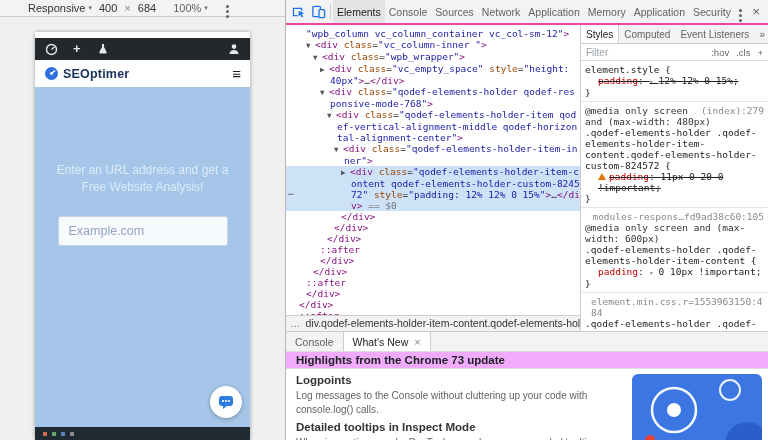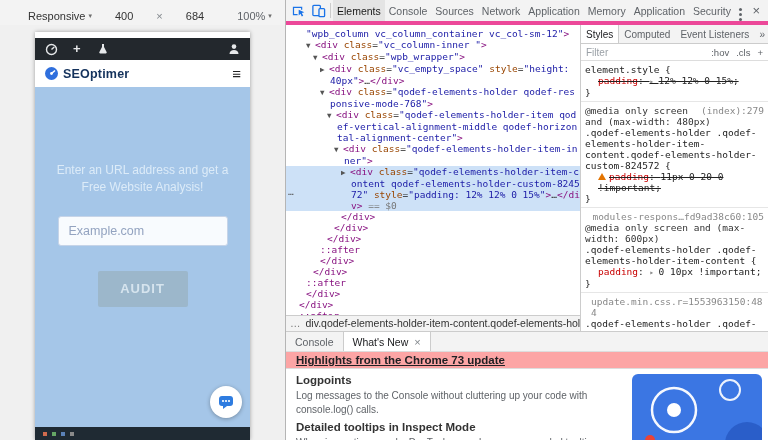--- a/index.html
+++ b/index.html
@@ -2,22 +2,22 @@
 <html><head>
 <meta charset="utf-8">
 <style>
   * { box-sizing: border-box; margin: 0; padding: 0; }
   html,body { width:768px; height:440px; overflow:hidden; background:#fff;
     font-family:"Liberation Sans", sans-serif; }
   .stage { position:relative; width:768px; height:440px; background:#fff; overflow:hidden; }
 
   
   .device-pane { position:absolute; left:0; top:0; width:285px; height:440px; background:#f0f0f0; }
-  .device-toolbar { height:32px; background:#f3f3f3; border-bottom:1px solid #ccc;
-    display:flex; align-items:center; font-size:11px; color:#333; padding-left:28px; gap:20px; }
+  .device-toolbar { height:17px; background:#f3f3f3; border-bottom:1px solid #ccc;
+    display:flex; align-items:center; font-size:11px; color:#333; padding-left:28px; gap:4px; }
   .dt-mode, .dt-zoom { display:flex; align-items:center; gap:3px; cursor:default; color:#333; }
   .dt-zoom { color:#5f6368; margin-left:10px; }
   .caret { font-size:7px; color:#6e6e6e; }
   .dt-dim { color:#333; padding:1px 3px; }
   .dt-x { color:#80868b; }
   .kebab { margin-left:10px; display:inline-block; width:12px; text-align:center; }
   .kebab i { display:inline-block; width:3px; height:3px; border-radius:50%; background:#5f6368;
     box-shadow:0 -5px 0 #5f6368, 0 5px 0 #5f6368; margin-top:8px; }
   .device-canvas { position:absolute; left:0; top:25px; right:0; bottom:0; background:#f0f0f0; }
   .device-frame { position:absolute; left:35px; top:7px; width:215px; bottom:0; background:#fff;
@@ -41,21 +41,21 @@
     background:#fff; box-shadow:0 1px 4px rgba(0,0,0,.3); display:flex; align-items:center; justify-content:center; }
   .site-footer { height:13px; background:#1f2a33; flex:0 0 auto; display:flex; align-items:center; padding-left:8px; gap:5px; }
   .fdot { width:4px; height:4px; }
   .inspect-tooltip { position:absolute; left:5px; top:61px; background:#202124; border-radius:3px;
     padding:4px 8px; box-shadow:0 2px 6px rgba(0,0,0,.4); z-index:5;
     font-family:"DejaVu Sans Mono", monospace; font-size:10.5px; line-height:13px; }
   .tt-tag { color:#a8c7fa; } .tt-class { color:#f5b26b; } .tt-dims { color:#bdc1c6; }
 
   
   .devtools { position:absolute; left:285px; top:0; right:0; bottom:0; border-left:1px solid #b5b5b5; background:#fff; }
-  .main-toolbar { height:25px; background:#f3f3f3; border-bottom:4px solid #ec4899; display:flex; align-items:center;
+  .main-toolbar { height:25px; background:#f3f3f3; border-bottom:2px solid #ec4899; display:flex; align-items:center;
     padding:0 2px; overflow:hidden; }
   .tb-icon { width:20px; height:20px; display:flex; align-items:center; justify-content:center; flex:0 0 auto; }
   .vsep { width:1px; height:15px; background:#ccc; margin:0 2px; flex:0 0 auto; }
   .tab-strip { display:flex; align-items:center; height:100%; overflow:hidden; }
   .tab { font-size:10.5px; color:#5f6368; padding:0 4px; height:100%; display:flex; align-items:center; white-space:nowrap; }
   .tab.active { color:#1a1a1a; background:#e4e4e4; }
   .tb-right { margin-left:auto; display:flex; align-items:center; }
   .tb-close { font-size:13px; color:#5f6368; padding:0 6px; }
 
   
@@ -95,22 +95,22 @@
   .warn { display:inline-block; width:0; height:0; border-left:4px solid transparent; border-right:4px solid transparent;
     border-bottom:7px solid #e37400; margin-right:3px; }
   .closebr { color:#222; }
 
   
   .drawer { position:absolute; left:0; right:0; bottom:0; height:109px; border-top:1px solid #ccc; background:#fff; }
   .drawer-tabs { height:20px; background:#f3f3f3; border-bottom:1px solid #ddd; display:flex; align-items:center; }
   .d-tab { font-size:10.5px; color:#5f6368; padding:0 9px; height:100%; display:flex; align-items:center; gap:6px; }
   .d-tab.active { background:#fff; border-left:1px solid #ccc; border-right:1px solid #ccc; color:#202124; }
   .d-close { color:#80868b; font-size:11px; }
-  .drawer-header { height:17px; line-height:16px; background:#fca5a5; border-bottom:1px solid #ddd;
-    font-size:11.5px; color:#202124; padding-left:10px; font-weight:bold;text-decoration:underline; }
+  .drawer-header { height:17px; line-height:16px; background:#f0abfc; border-bottom:1px solid #ddd;
+    font-size:11.5px; color:#202124; padding-left:10px; font-weight:bold; }
   .drawer-content { position:absolute; left:0; right:0; top:38px; bottom:0; background:#fff; overflow:hidden; padding:4px 10px 0; }
   .wn-sec { margin-bottom:4px; max-width:330px; }
   .wn-title { font-size:11.5px; line-height:13px; font-weight:bold; color:#333; margin-bottom:2px; }
   .wn-body { font-size:10px; line-height:14px; color:#5f6368; }
   .wn-art { position:absolute; right:6px; top:4px; width:130px; height:98px; background:#3b76e3;
     border-radius:6px; overflow:hidden; }
 </style>
 </head>
 <body>
 
@@ -164,21 +164,20 @@
                 <circle cx="7.5" cy="7.5" r="1.4" fill="#fff"></circle>
               </svg>
             <span class="logo-text">SEOptimer</span>
           </span>
           <span class="hamburger">≡</span>
         </div>
 
         <div class="hero">
           <div class="hero-sub">Enter an URL address and get a Free Website Analysis!</div>
           <div class="hero-input">Example.com</div>
-          <div class="hero-btn">AUDIT</div>
           <div class="chat-bubble">
             <svg width="16" height="16" viewBox="0 0 16 16">
                 <rect x="1" y="2" width="14" height="10" rx="3" fill="#2e7ce0"></rect>
                 <path d="M5 12l0 3 4-3z" fill="#2e7ce0"></path>
                 <circle cx="5" cy="7" r="1.1" fill="#fff"></circle>
                 <circle cx="8" cy="7" r="1.1" fill="#fff"></circle>
                 <circle cx="11" cy="7" r="1.1" fill="#fff"></circle>
               </svg>
           </div>
         </div>
@@ -279,21 +278,21 @@
             <div class="closebr">}</div>
           </div>
           <div class="rule">
             <span class="srclink">modules-respons…fd9ad38c60:105</span>
             <div class="media">@media only screen and (max-width: 600px)</div>
             <div class="selector">.qodef-elements-holder .qodef-elements-holder-item-content {</div>
             <div class="decl"><span><span class="prop">padding</span>: <span class="dar">▸ </span><span class="cval">0 10px !important;</span></span></div>
             <div class="closebr">}</div>
           </div>
           <div class="rule">
-            <span class="srclink">update.min.css.r=1553963150:484</span>
+            <span class="srclink">element.min.css.r=1553963150:484</span>
             <div class="selector">.qodef-elements-holder .qodef-elements-holder-item-content {</div>
           </div>
         </div>
     </div>
 
     <div class="drawer">
       <div class="drawer-tabs">
         <span class="d-tab">
             <span>Console</span>
           </span>

